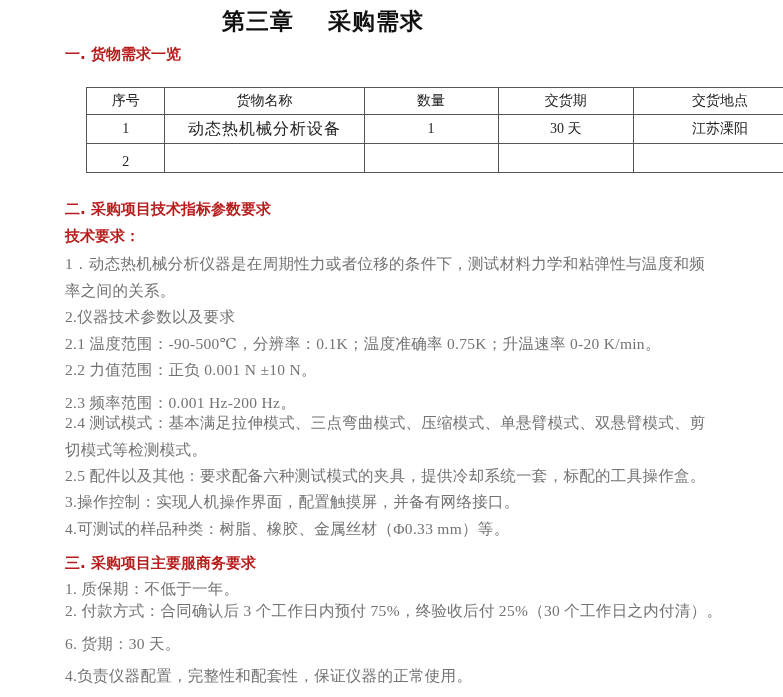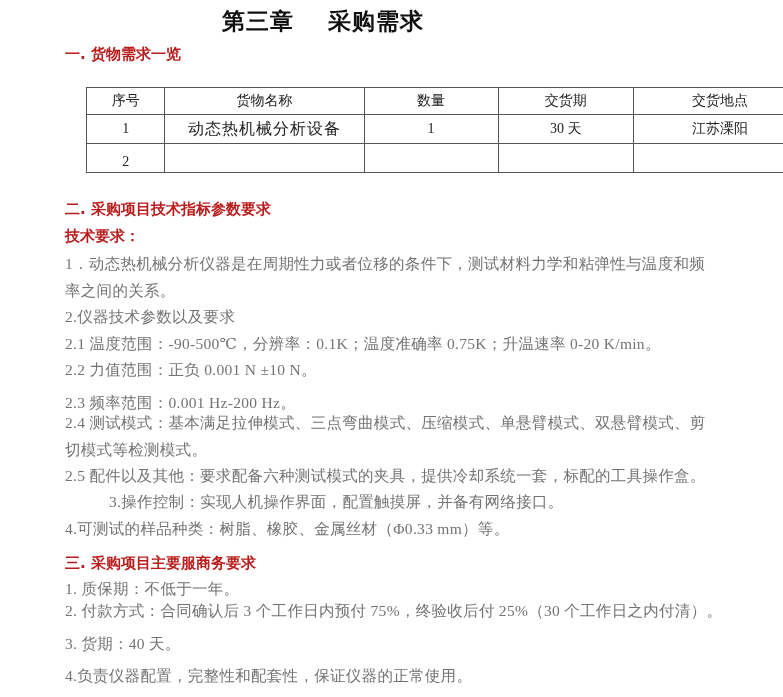--- a/index.html
+++ b/index.html
@@ -105,20 +105,20 @@
 
 <div class="abs body-line" style="left:65px; top:254px;">1．动态热机械分析仪器是在周期性力或者位移的条件下，测试材料力学和粘弹性与温度和频</div>
 <div class="abs body-line" style="left:65px; top:281px;">率之间的关系。</div>
 <div class="abs body-line" style="left:65px; top:307px;">2.仪器技术参数以及要求</div>
 <div class="abs body-line" style="left:65px; top:334px;">2.1  温度范围：-90-500℃，分辨率：0.1K；温度准确率  0.75K；升温速率  0-20 K/min。</div>
 <div class="abs body-line" style="left:65px; top:360px;">2.2  力值范围：正负 0.001 N ±10 N。</div>
 <div class="abs body-line" style="left:65px; top:386px;margin-top:7px;">2.3  频率范围：0.001 Hz-200 Hz。</div>
 <div class="abs body-line" style="left:65px; top:413px;">2.4  测试模式：基本满足拉伸模式、三点弯曲模式、压缩模式、单悬臂模式、双悬臂模式、剪</div>
 <div class="abs body-line" style="left:65px; top:440px;">切模式等检测模式。</div>
 <div class="abs body-line" style="left:65px; top:466px;">2.5  配件以及其他：要求配备六种测试模式的夹具，提供冷却系统一套，标配的工具操作盒。</div>
-<div class="abs body-line" style="left:65px; top:492px;margin-left:44px;">3.操作控制：实现人机操作界面，配置触摸屏，并备有网络接口。</div>
+<div class="abs body-line" style="left:65px; top:492px;">3.操作控制：实现人机操作界面，配置触摸屏，并备有网络接口。</div>
 <div class="abs body-line" style="left:65px; top:519px;">4.可测试的样品种类：树脂、橡胶、金属丝材（Φ0.33 mm）等。</div>
 
 <div class="abs h-sec" style="left:65px; top:546px;margin-top:8px;">三. 采购项目主要服商务要求</div>
 <div class="abs body-line" style="left:65px; top:579px;">1. 质保期：不低于一年。</div>
 <div class="abs body-line" style="left:65px; top:601px;">2. 付款方式：合同确认后 3 个工作日内预付 75%，终验收后付 25%（30 个工作日之内付清）。</div>
-<div class="abs body-line" style="left:65px; top:634px;">3. 货期：40 天。</div>
+<div class="abs body-line" style="left:65px; top:634px;">6. 货期：30 天。</div>
 <div class="abs body-line" style="left:65px; top:666px;">4.负责仪器配置，完整性和配套性，保证仪器的正常使用。</div>
 
 </body></html>

